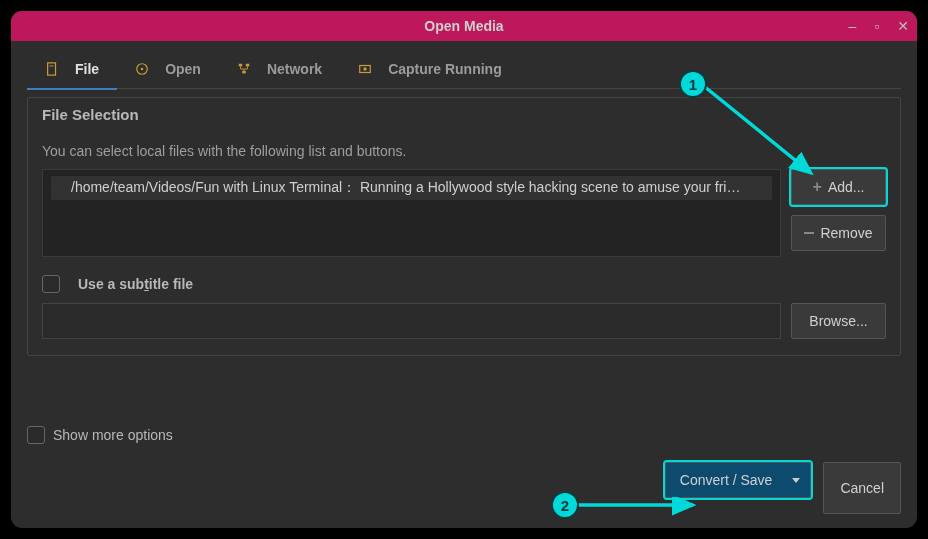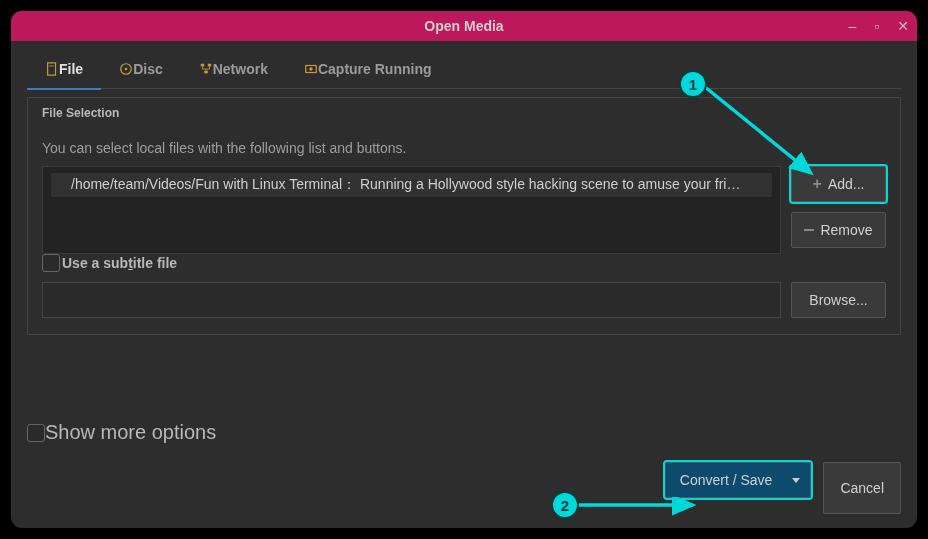--- a/index.html
+++ b/index.html
@@ -4,40 +4,40 @@
 <style>
   * { box-sizing: border-box; margin: 0; padding: 0; font-family: sans-serif; }
   body { background: #000; width: 928px; height: 539px; position: relative; }
   .outer { position: absolute; left: 8px; top: 8px; width: 912px; height: 523px; background: #2d2d2d; border: 3px solid #000; border-radius: 14px; overflow: hidden; }
   .titlebar { height: 30px; background: #be185d; display: flex; align-items: center; justify-content: center; position: relative; }
   .titlebar .title { color: #cfcfcf; font-size: 14px; font-weight: 600; }
   .win-controls { position: absolute; right: 8px; top: 0; height: 30px; display: flex; align-items: center; gap: 18px; color: #bdbdbd; font-size: 14px; }
   .win-btn { cursor: pointer; }
   .content { padding: 0 16px 14px 16px; }
   .tabs { display: flex; align-items: center; height: 40px; border-bottom: 1px solid #444; margin-top: 8px; }
-  .tab { display: flex; align-items: center; gap: 0; padding: 0 18px; height: 40px; color: #9b9b9b; font-size: 14px; font-weight: 600; cursor: pointer; position: relative; }
+  .tab { display: flex; align-items: center; gap: 16px; padding: 0 18px; height: 40px; color: #9b9b9b; font-size: 14px; font-weight: 600; cursor: pointer; position: relative; }
   .tab.active { color: #e0e0e0; }
   .tab.active::after { content:''; position:absolute; left:0; right:0; bottom:-1px; height:2px; background:#3b7cc5; }
   .tab-icon { width:14px; height:14px; display:inline-block; }
   .group { border: 1px solid #444; border-radius: 2px; margin-top: 8px; padding: 12px 14px 16px 14px; position: relative; }
-  .group-title { color:#b8b8b8; font-size:12px; font-weight:600; margin-top:-4px; margin-bottom:20px; }
+  .group-title { color:#b8b8b8; font-size:15px; font-weight:600; margin-top:-4px; margin-bottom:20px; }
   .hint { color:#9e9e9e; font-size:14px; margin: 6px 0 10px 0; }
   .filerow { display:flex; gap:10px; }
   .filelist { flex:1; background:#232323; border:1px solid #3a3a3a; height:88px; padding:6px 8px; overflow:hidden; }
   .file-entry { color:#cfcfcf; font-size:14px; white-space:nowrap; overflow:hidden; text-overflow:ellipsis; background:#323232; padding:3px 20px; border-radius:2px; }
   .btncol { display:flex; flex-direction:column; gap:10px; width:95px; }
   .btn { background:#3a3a3a; border:1px solid #555; color:#d0d0d0; font-size:14px; height:36px; display:flex; align-items:center; justify-content:center; gap:6px; cursor:pointer; border-radius:2px; padding: 0 10px; }
   .btn.highlight { outline: 2px solid #00d9d9; outline-offset: 0; }
-  .checkrow { display:flex; align-items:center; gap:2px; color:#b8b8b8; font-size:14px; font-weight:600; }
+  .checkrow { display:flex; align-items:center; gap:18px; color:#b8b8b8; font-size:14px; font-weight:600; margin-top:18px; }
   .checkbox { width:18px; height:18px; border:1px solid #666; background:#2a2a2a; border-radius:3px; }
   .sub-label u { text-decoration: underline; }
   .subrow { display:flex; gap:10px; margin-top:10px; }
   .subinput { flex:1; background:#2a2a2a; border:1px solid #444; height:36px; }
   .bottom { position:absolute; left:16px; right:16px; bottom:14px; }
-  .bottom-check { display:flex; align-items:center; color:#b8b8b8; font-size:20px; }
+  .bottom-check { display:flex; align-items:center; gap:8px; color:#b8b8b8; font-size:14px; }
   .actionrow { display:flex; justify-content:flex-end; gap:12px; margin-top:18px; }
   .dropdown-btn { background:#0c4a6e; border:1px solid #555; color:#d0d0d0; font-size:14px; height:36px; display:flex; align-items:center; justify-content:space-between; padding:0 10px 0 14px; gap:20px; cursor:pointer; border-radius:2px; outline:2px solid #00d9d9; }
   .arrow-down { width:0; height:0; border-left:4px solid transparent; border-right:4px solid transparent; border-top:5px solid #ccc; }
   .cancel-btn { background:#3a3a3a; border:1px solid #555; color:#d0d0d0; font-size:14px; height:52px; padding:14px 16px; display:flex; align-items:center; cursor:pointer; border-radius:2px; }
   
   .badge { position:absolute; width:28px; height:28px; border-radius:50%; background:#00d9d9; border:2px solid #0a3a3a; color:#083a3a; font-weight:900; font-size:15px; display:flex; align-items:center; justify-content:center; z-index:10; }
   .badge1 { left: 668px; top: 59px; }
   .badge2 { left: 540px; top: 480px; }
   .arrow-svg { position:absolute; pointer-events:none; z-index:9; }
   .plus-ico { font-size:16px; color:#888; font-weight:700; line-height:1; }
@@ -69,21 +69,21 @@
         </span>
         <span>File</span>
       </div>
       <div class="tab">
         <span class="tab-icon">
           <svg viewBox="0 0 16 16" width="14" height="14">
               <circle cx="8" cy="8" r="6" fill="none" stroke="#c79a3b" stroke-width="1.4"></circle>
               <circle cx="8" cy="8" r="1.5" fill="#c79a3b"></circle>
             </svg>
         </span>
-        <span>Disc</span>
+        <span>Open</span>
       </div>
       <div class="tab">
         <span class="tab-icon">
           <svg viewBox="0 0 16 16" width="14" height="14">
               <rect x="2" y="2" width="4" height="3" fill="#c79a3b"></rect>
               <rect x="10" y="2" width="4" height="3" fill="#c79a3b"></rect>
               <rect x="6" y="10" width="4" height="3" fill="#c79a3b"></rect>
               <path d="M4 5 v3 h8 v-3 M8 8 v2" stroke="#c79a3b" fill="none"></path>
             </svg>
         </span>

